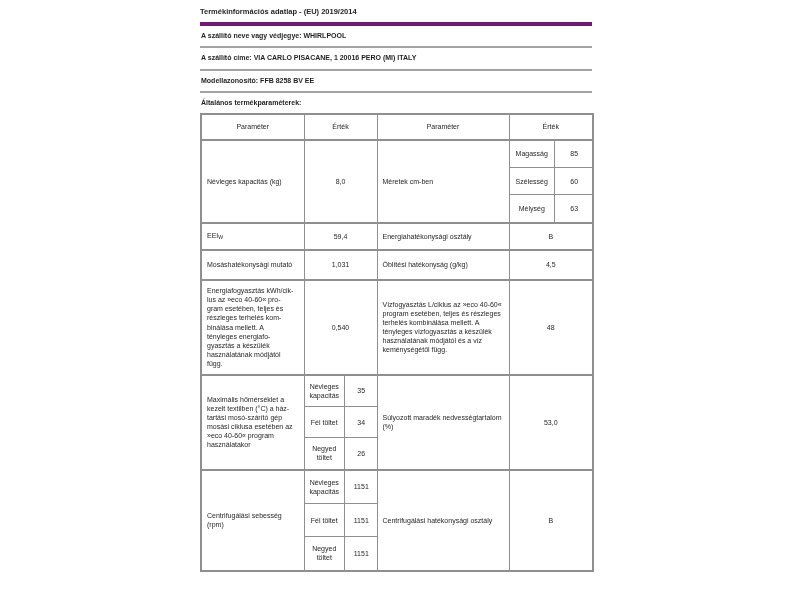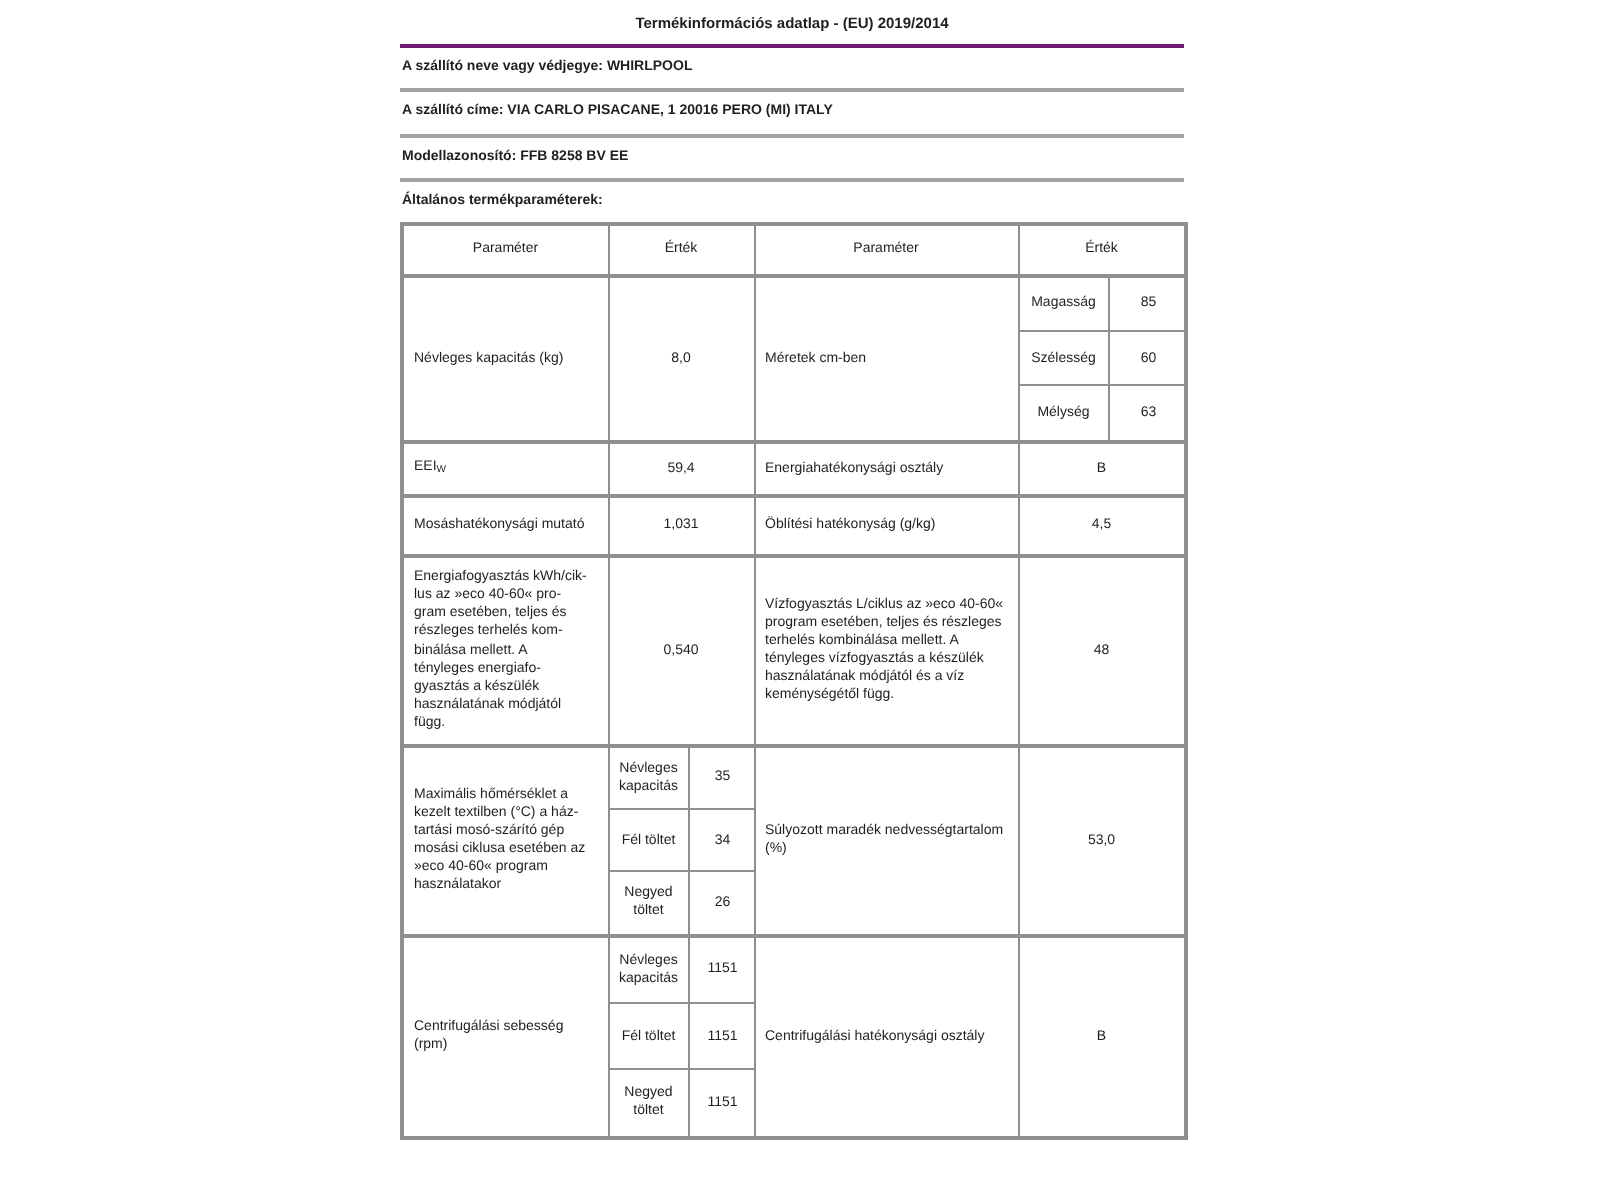--- a/index.html
+++ b/index.html
@@ -10,25 +10,24 @@
     color:#1f1f1f;
     position:relative;
     overflow:hidden;
   }
   .content {
     position:absolute;
     left:200px; top:0;
     width:392px;
   }
   .title-row {
-    text-align:center;
     font-weight:700;
     font-size:7.5px;
     padding:7px 0 6px 0;
-    border-bottom:2px solid #701a75;
+    border-bottom:4px solid #701a75;
   }
   .info-row {
     font-weight:700;
     font-size:7px;
     padding:6px 0 6px 1px;
     border-bottom:2px solid #a3a3a3;
     line-height:1.2;
   }
   .info-row.no-rule { border-bottom:none; padding-bottom:5px; }
 

